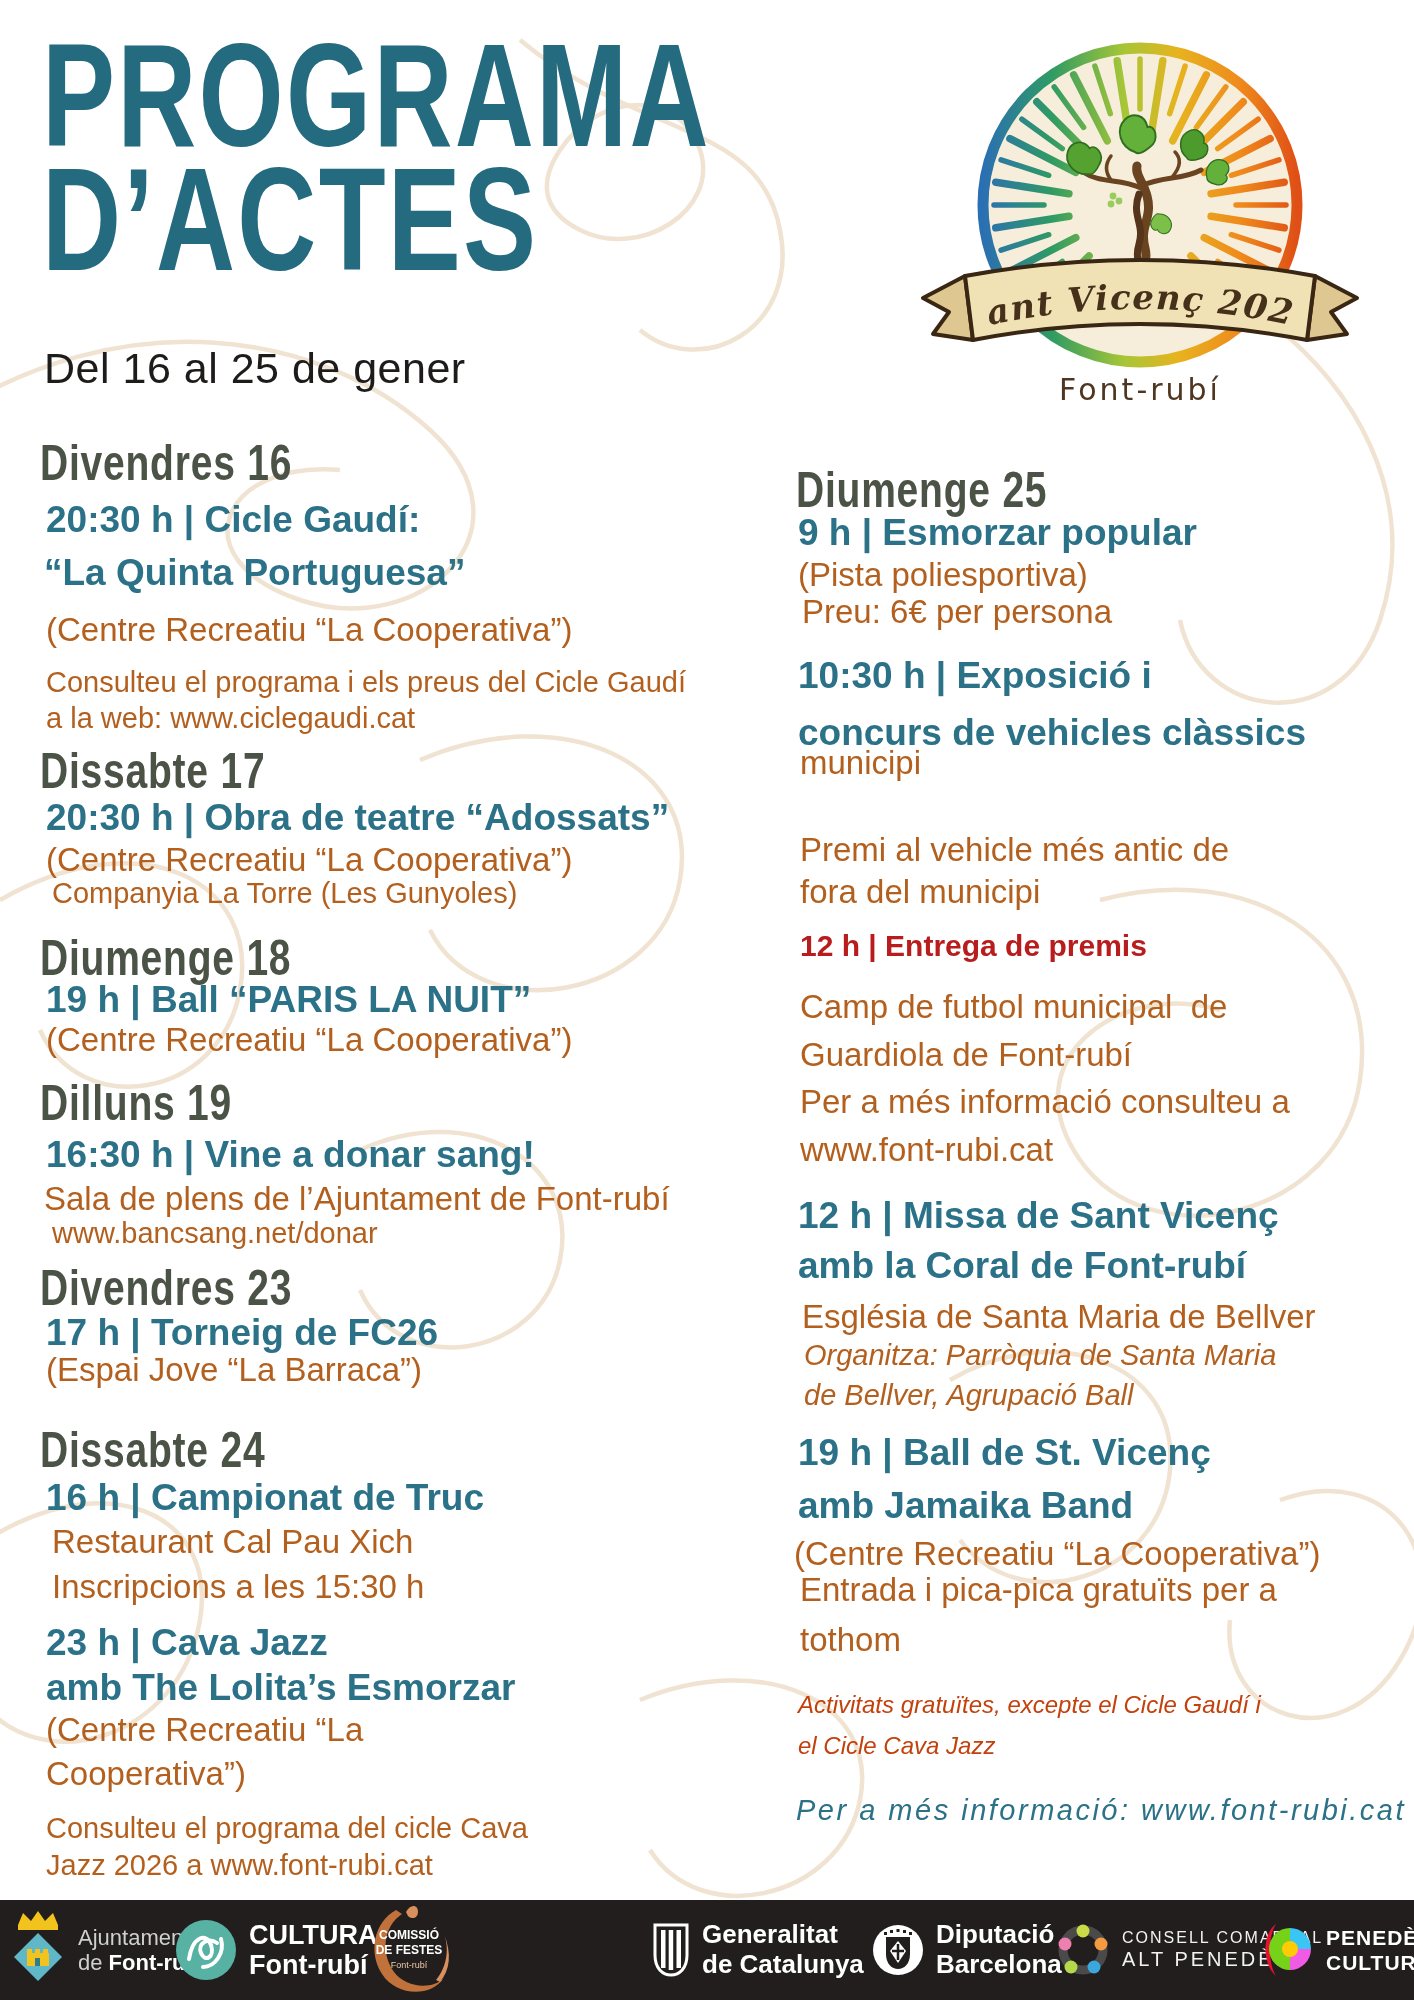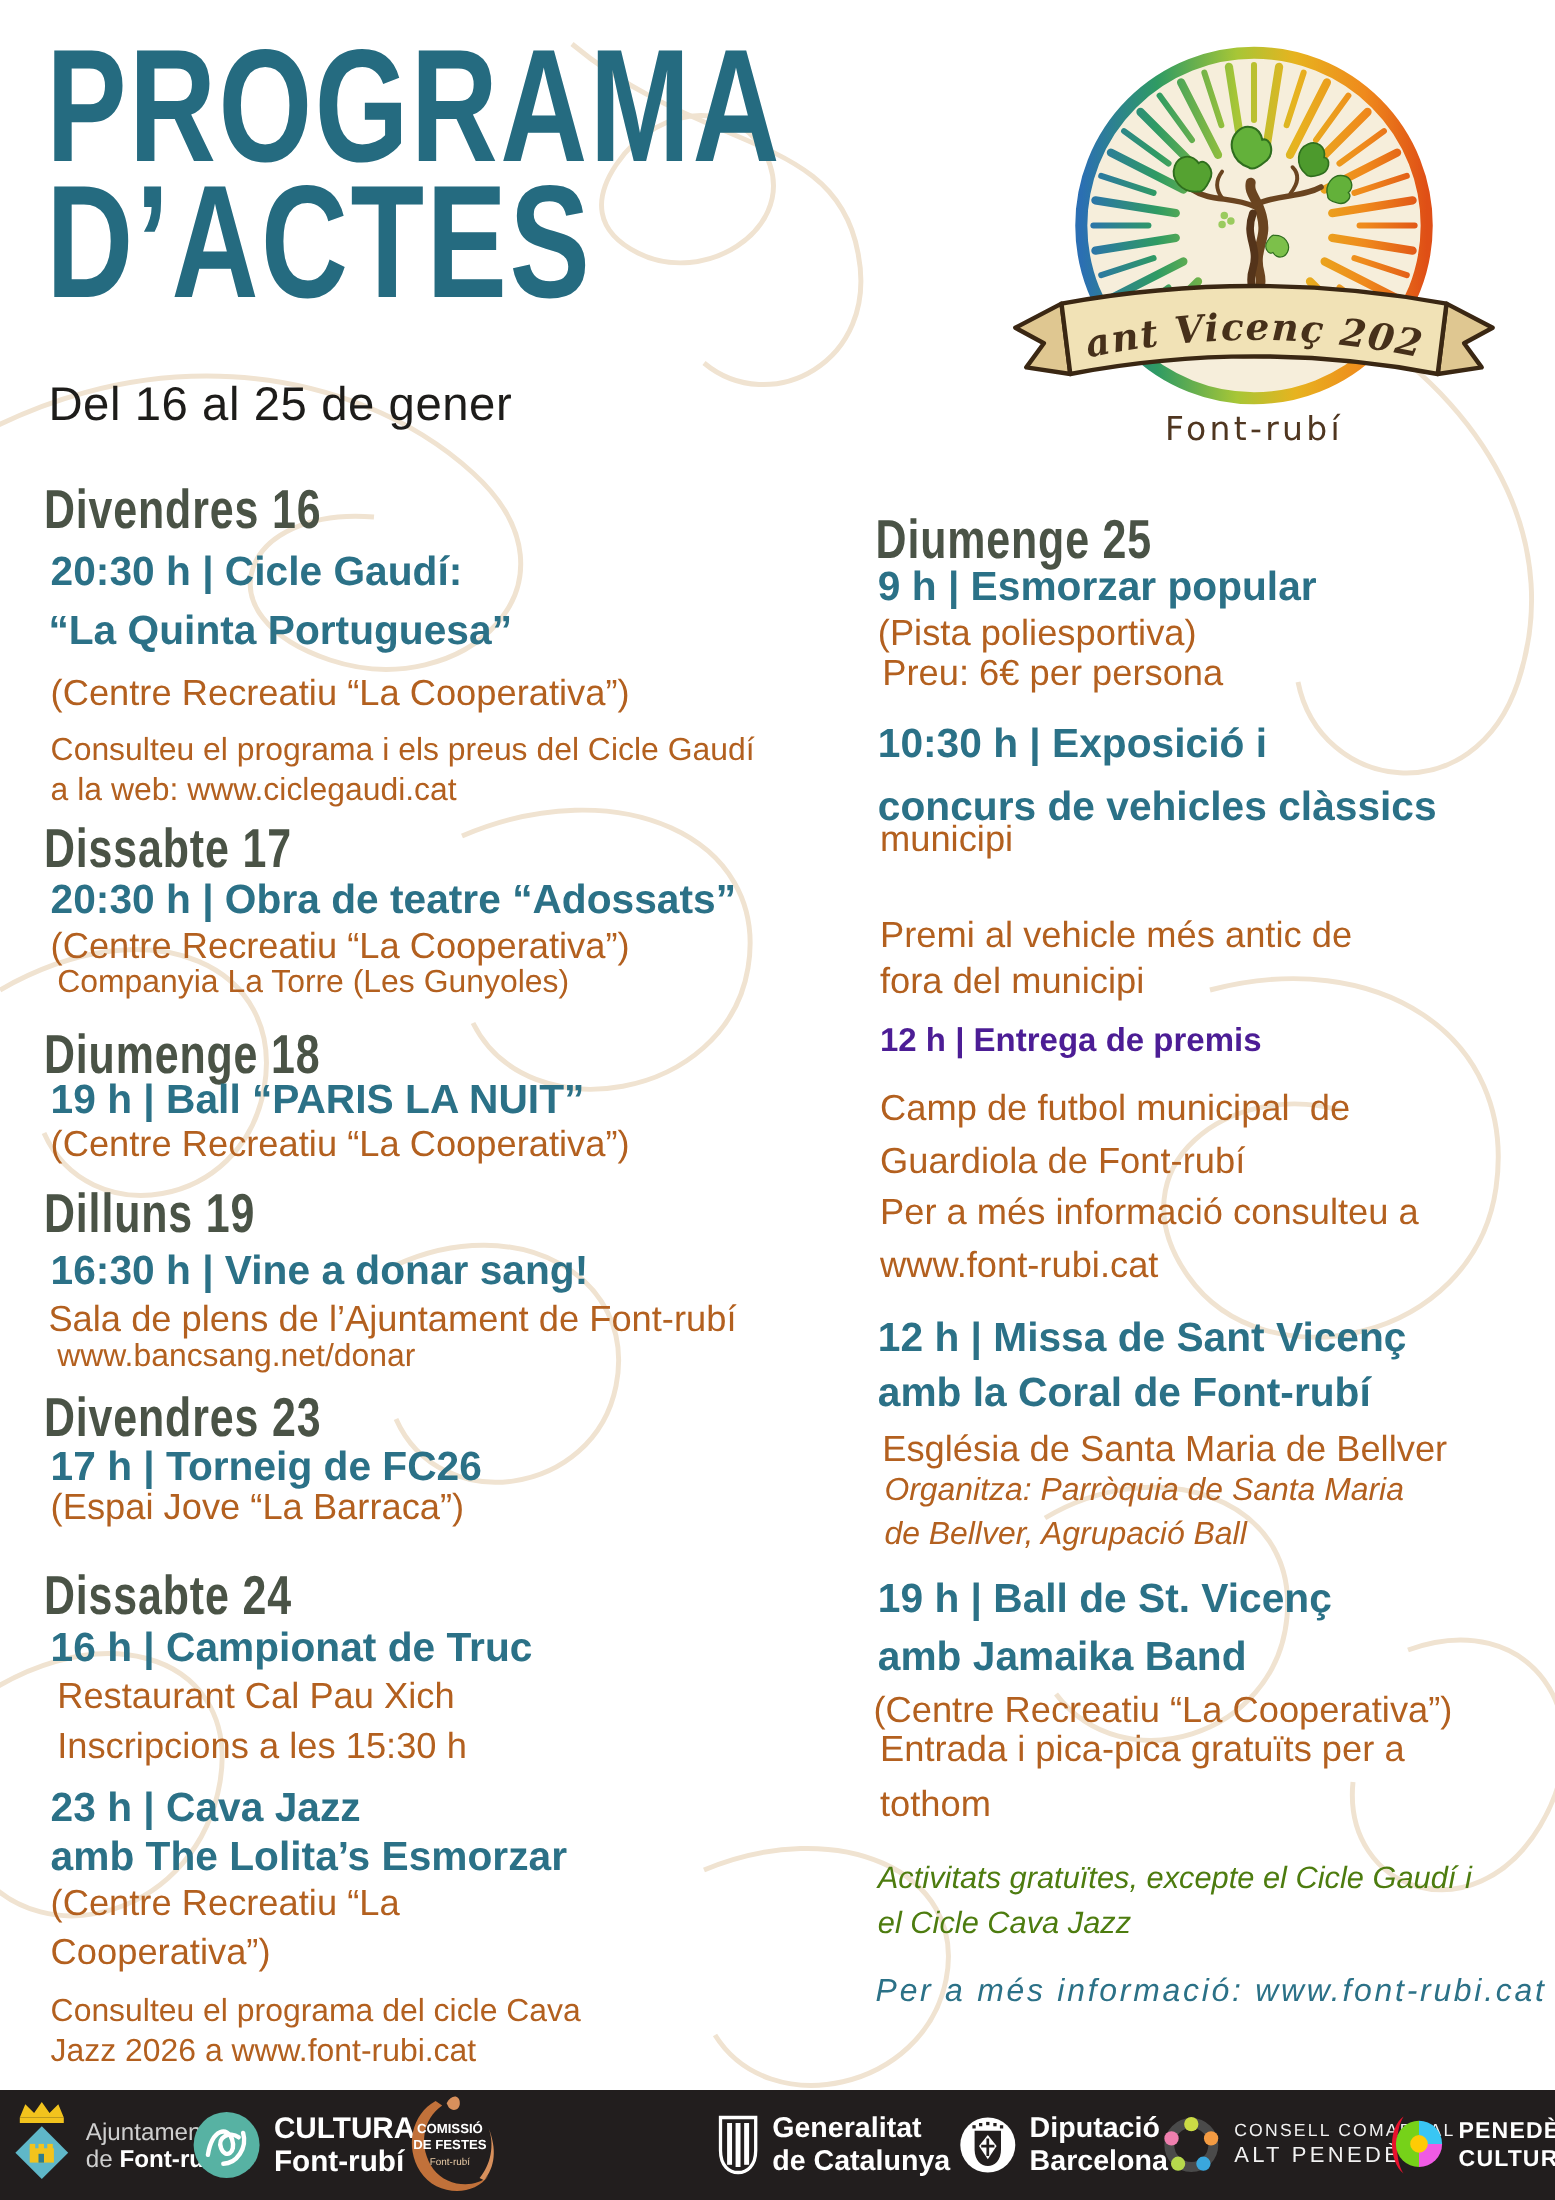--- a/index.html
+++ b/index.html
@@ -12,23 +12,23 @@
   .title-block{position:absolute;left:42px;top:34px;color:#256b80;font-weight:800;
                letter-spacing:3px;transform:scaleX(.75);transform-origin:left top;}
   .title-line{font-size:146px;line-height:124px;}
   .dates{position:absolute;left:44px;top:344px;font-size:43px;color:#1d1c1a;letter-spacing:.5px;}
 
   .day{font-size:50px;font-weight:800;color:#4a5346;letter-spacing:1px;
        transform:scaleX(.78);transform-origin:left top;}
   .event{font-size:37px;font-weight:700;color:#2b7187;}
   .loc{font-size:33px;font-weight:400;color:#b3601f;}
   .note{font-size:29px;font-weight:400;color:#b3601f;}
-  .sub{font-size:30px;font-weight:700;color:#4c1d95;}
+  .sub{font-size:30px;font-weight:700;color:#b91c1c;}
   .orgit{font-size:29px;font-style:italic;color:#b3601f;}
-  .tnote{font-size:28px;font-style:italic;color:#4d7c0f;}
+  .tnote{font-size:24px;font-style:italic;color:#c2410c;}
   .tinfo{font-size:29px;font-style:italic;color:#2b7187;letter-spacing:2.5px;}
 
   .badge{position:absolute;left:905px;top:28px;width:470px;height:400px;}
 
   .footer{position:absolute;left:0;top:1900px;width:1414px;height:100px;background:#221e1e;z-index:3;}
   .fgroup{position:absolute;top:0;height:100px;display:flex;align-items:center;gap:12px;}
   .f-txt{color:#e8e8e8;line-height:1.15;}
   .aj-l1{font-size:22px;color:#cfcfcf;}
   .aj-l2{font-size:22px;color:#cfcfcf;}
   .aj-l2 b{color:#ffffff;}

